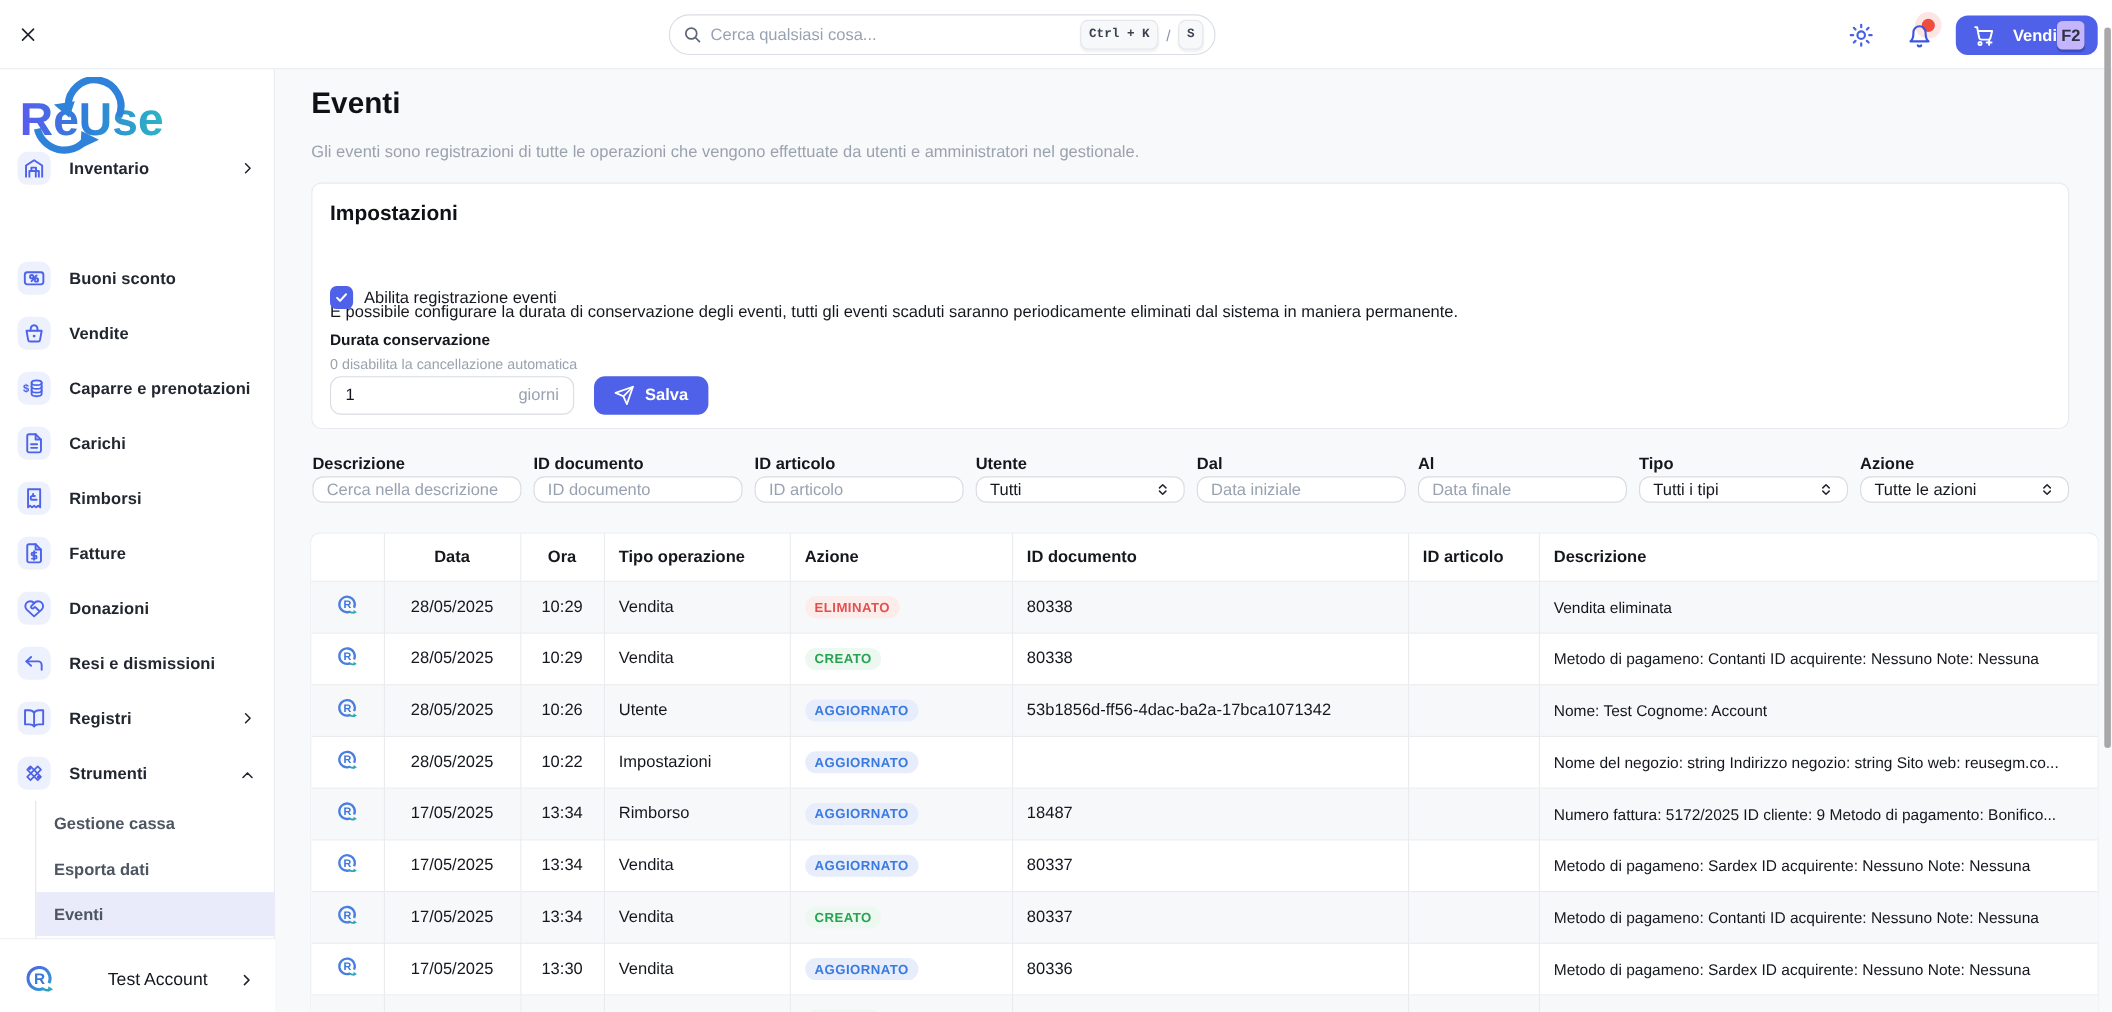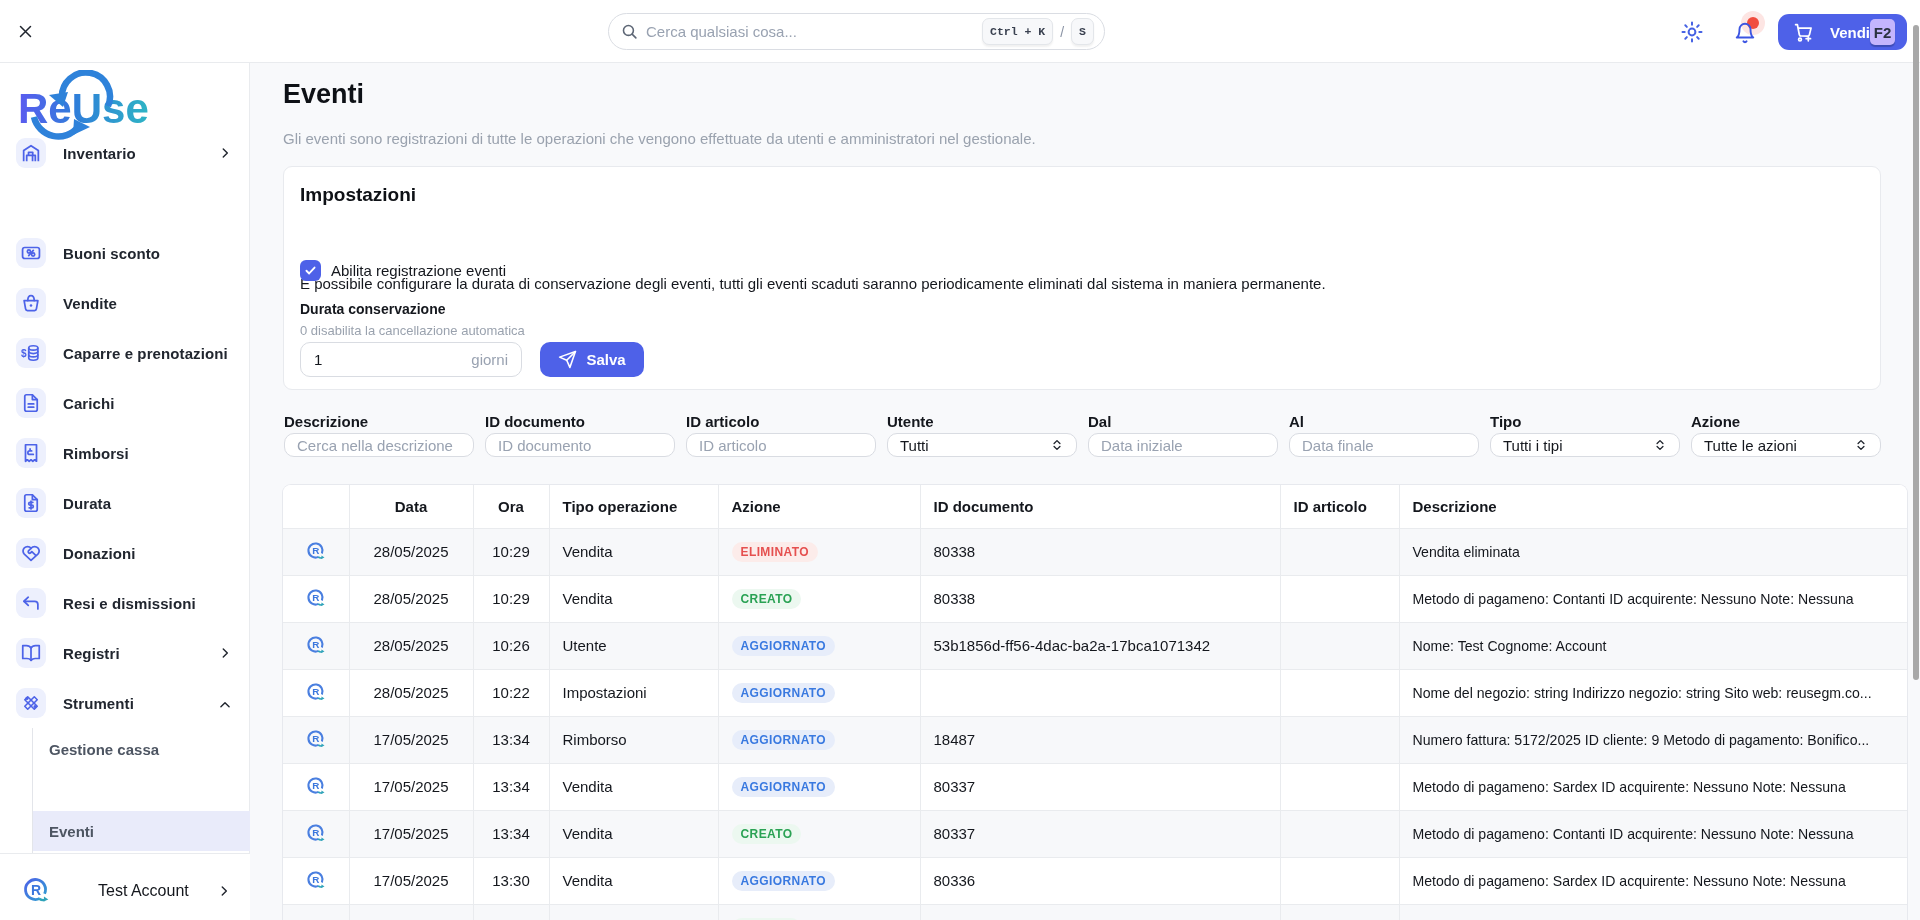--- a/index.html
+++ b/index.html
@@ -237,21 +237,21 @@
     <span class="label">Rimborsi</span>
   </div>
   <div class="mitem" style="top:415px">
     <div class="ibox">
         <svg width="22" height="22" viewBox="0 0 24 24" fill="none" stroke="#4d63e8" stroke-width="1.9" stroke-linecap="round" stroke-linejoin="round">
           <path d="M13.5 3H7a1.8 1.8 0 0 0-1.8 1.8v14.4A1.8 1.8 0 0 0 7 21h10a1.8 1.8 0 0 0 1.8-1.8V8.3z"></path>
           <path d="M13.5 3v5.3h5.3"></path>
           <path d="M14 11.3h-3a1.5 1.5 0 0 0 0 3h2a1.5 1.5 0 0 1 0 3h-3M12 10v8.5"></path>
         </svg>
       </div>
-    <span class="label">Durata</span>
+    <span class="label">Fatture</span>
   </div>
   <div class="mitem" style="top:465px">
     <div class="ibox">
         <svg width="22" height="22" viewBox="0 0 24 24" fill="none" stroke="#4d63e8" stroke-width="1.9" stroke-linecap="round" stroke-linejoin="round">
           <path d="M19.5 13.3a4.9 4.9 0 0 0 1.4-3.4c0-2.7-2.2-4.9-4.9-4.9-1.6 0-3 .7-3.9 1.9A4.86 4.86 0 0 0 8.2 5C5.5 5 3.3 7.2 3.3 9.9c0 1.3.5 2.5 1.4 3.4L12 20z"></path>
           <path d="m12 7-2.8 2.8a1.6 1.6 0 0 0 2.2 2.2l1.5-1.4 4 3.8"></path>
         </svg>
       </div>
     <span class="label">Donazioni</span>
   </div>
@@ -286,20 +286,21 @@
         </svg>
       </div>
     <span class="label">Strumenti</span>
     <svg class="chev" style="top:20px" width="14" height="14" viewBox="0 0 24 24" fill="none" stroke="#20252e" stroke-width="2.4" stroke-linecap="round" stroke-linejoin="round">
         <path d="m5 15 7-7 7 7"></path>
       </svg>
   </div>
 
   <div class="subline"></div>
   <div class="subitem" style="top:666px">Gestione cassa</div>
+  <div class="subitem" style="top:707px">Esporta dati</div>
   <div class="subitem subactive" style="top:748px">Eventi</div>
 
   <div class="acctsep"></div>
   <div class="acct">
     <svg style="position:absolute; left:22px; top:22px" width="27" height="27" viewBox="0 0 27 27">
       <defs>
           <linearGradient id="lg2" x1="0" y1="0" x2="1" y2="1">
             <stop offset="0" stop-color="#4d63e8"></stop>
             <stop offset="1" stop-color="#2f9fd0"></stop>
           </linearGradient>

